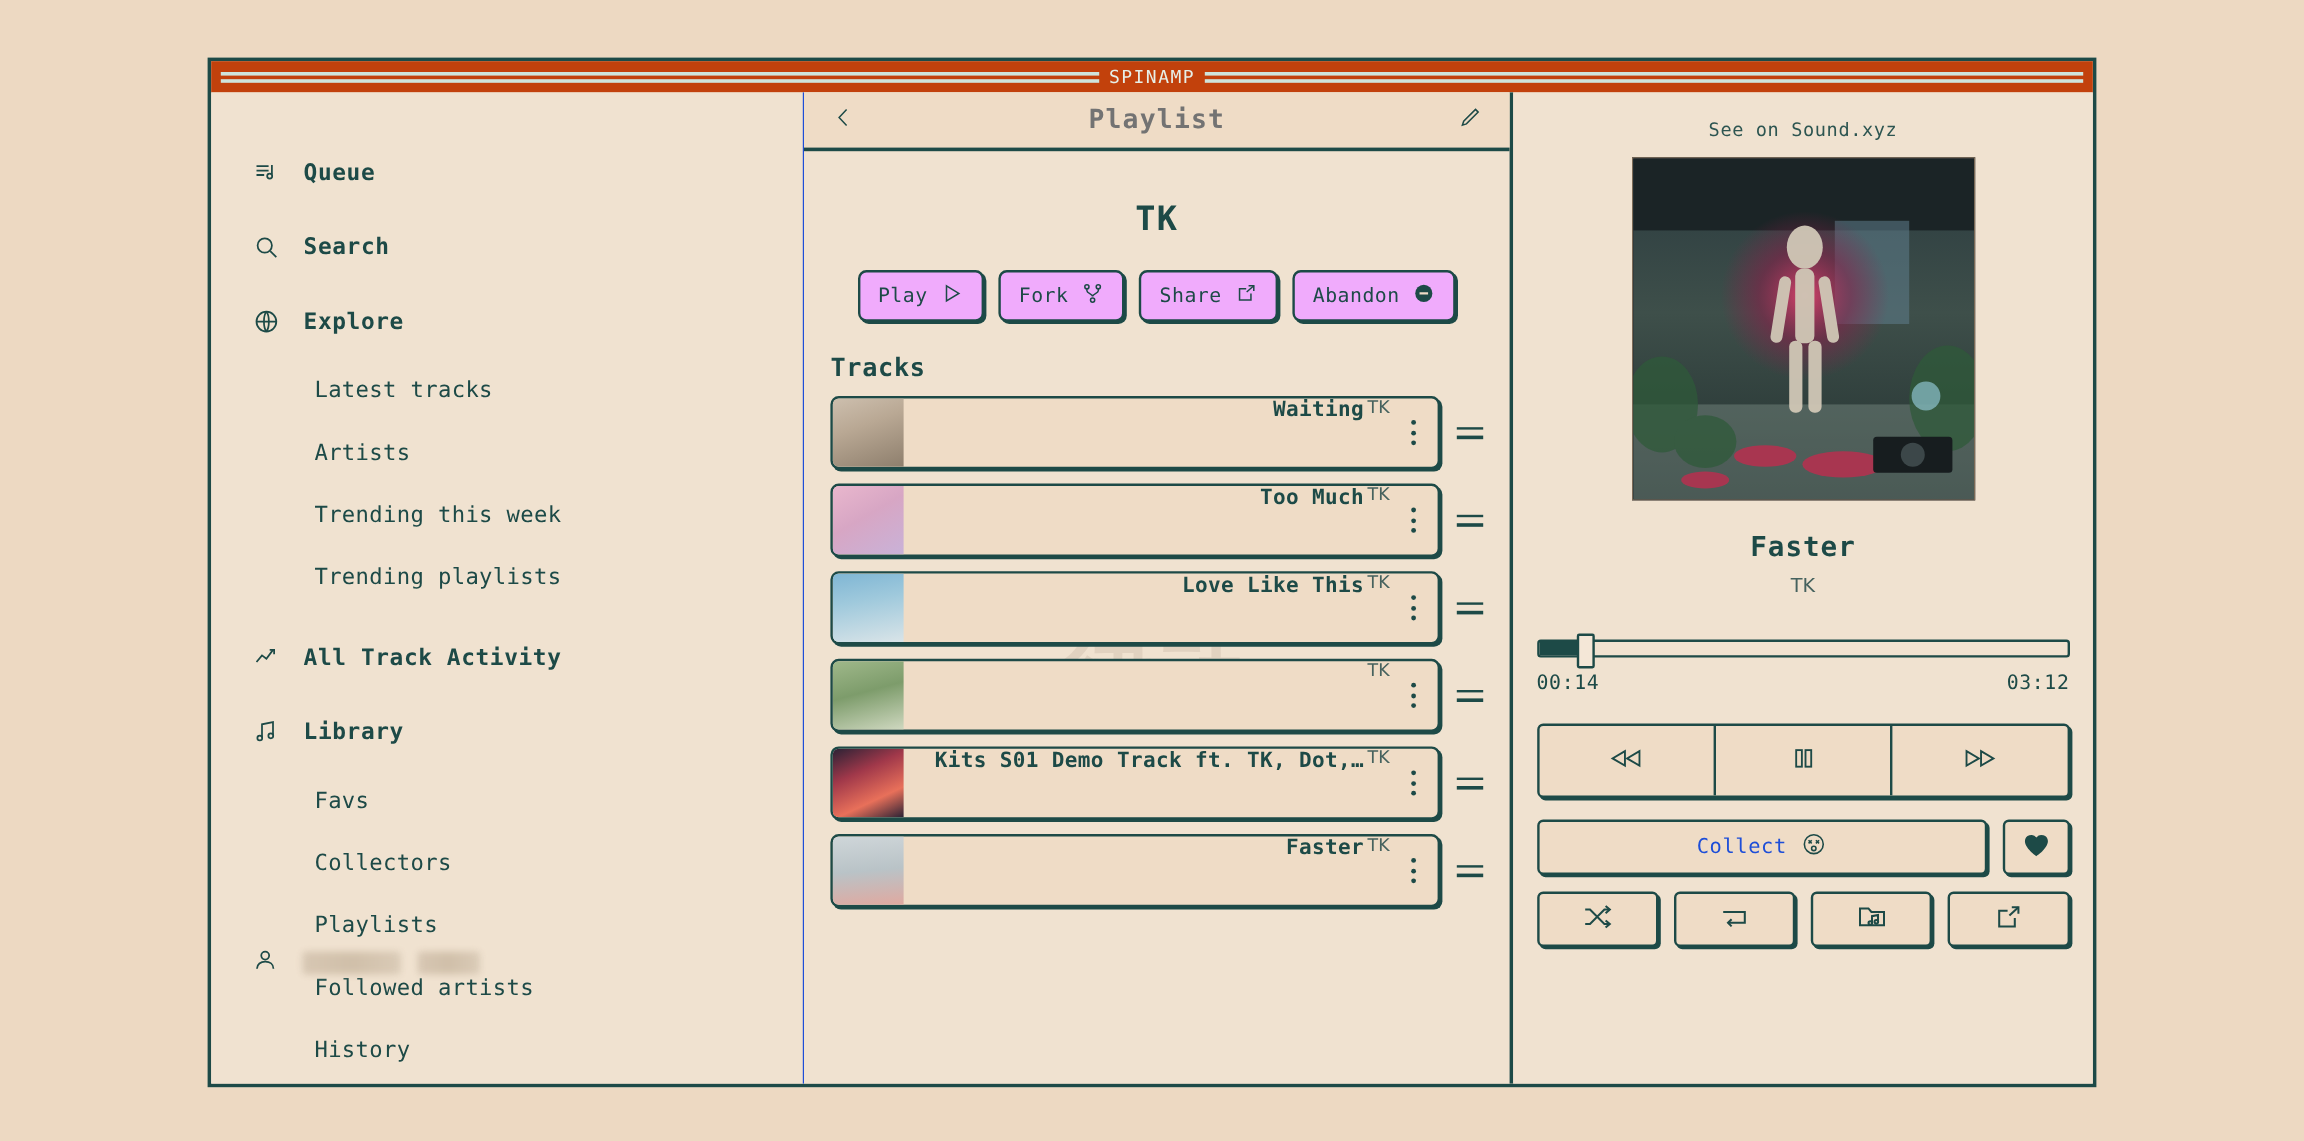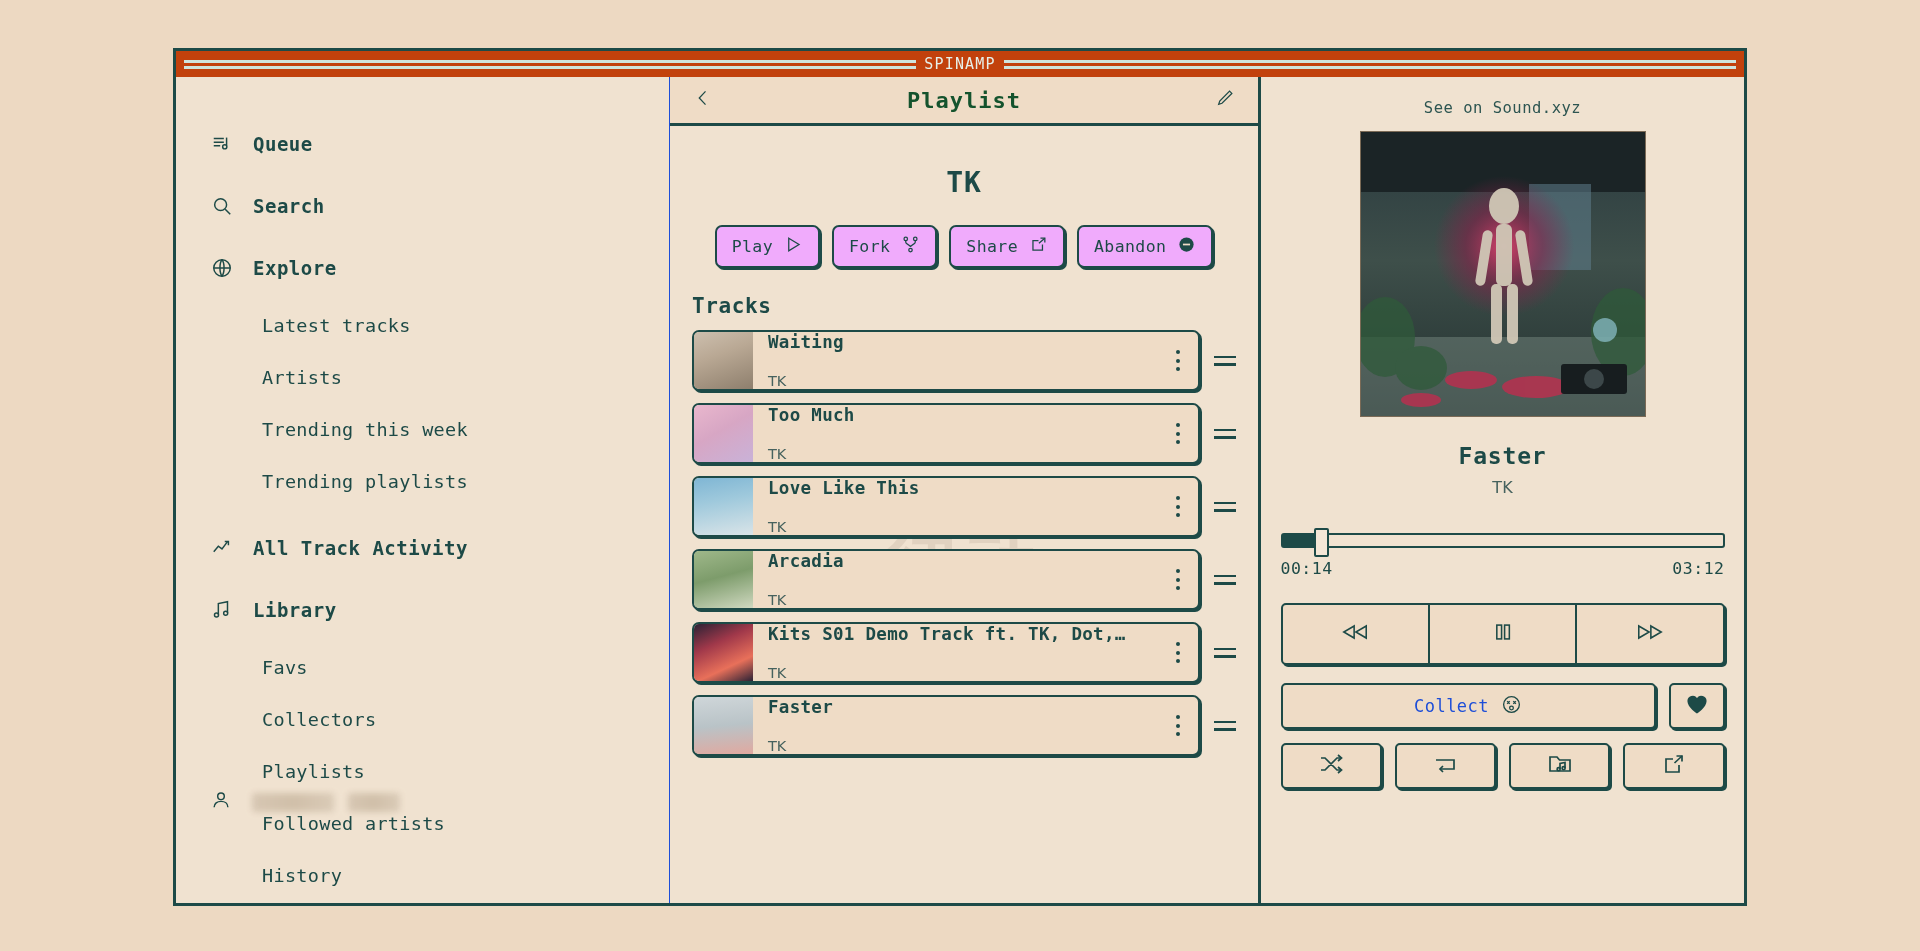--- a/index.html
+++ b/index.html
@@ -88,21 +88,21 @@
   #center-header {
     height: 49px; flex:0 0 49px;
     background: #EFDCC6;
     border-bottom: 3px solid #1D4A47;
     display:flex; align-items:center; justify-content:space-between;
     padding: 0 20px;
     position: relative;
   }
   #center-header .hdr-title {
     position:absolute; left:0; right:0; text-align:center;
-    font-size: 22px; font-weight: 700; color:#14532d; letter-spacing: 1px;
+    font-size: 22px; font-weight: 700; color:#737373; letter-spacing: 1px;
     pointer-events:none;
   }
   .hdr-btn { width: 26px; height: 26px; display:flex;align-items:center;justify-content:center; position:relative; z-index:2;}
   .hdr-btn svg { width: 20px; height: 20px; stroke:#1D4A47; fill:none; stroke-width:1.5; }
   #center-scroll { flex:1 1 auto; overflow:hidden; padding: 22px 22px 0 22px; position:relative; }
 
   #watermark {
     position:absolute; left: 0; right:0; top: 390px;
     text-align:center; font-size: 74px; color: rgba(160,140,120,.18);
     font-family: "DejaVu Sans", sans-serif; font-weight:700; pointer-events:none;
@@ -135,21 +135,21 @@
     position:relative;
   }
   .track-wrap { display:flex; align-items:center; gap: 14px; margin-top: 12px; }
   .track-wrap .track-row { margin-top: 0; flex: 1 1 auto; }
   .drag-handle {
     flex: 0 0 22px; display:flex; flex-direction:column; justify-content:center; gap:5px;
     cursor: grab;
   }
   .drag-handle i { display:block; height: 2.5px; background:#1D4A47; width: 22px; }
   .thumb { width: 59px; flex: 0 0 59px; height: 100%; }
-  .track-meta { flex:1 1 auto; padding-left: 15px; display:flex; flex-direction:column; justify-content:space-between; gap: 3px; min-width:0; }
+  .track-meta { flex:1 1 auto; padding-left: 25px; display:flex; flex-direction:row; justify-content:flex-end; gap: 3px; min-width:0; }
   .track-title {
     font-size: 17.5px; font-weight: 700; color:#1D4A47; letter-spacing:.3px;
     white-space:nowrap; overflow:hidden; text-overflow:ellipsis;
   }
   .track-artist { font-size: 14.5px; color:#46625E; font-family:"DejaVu Sans",sans-serif; }
   .dots-btn { flex: 0 0 40px; display:flex; align-items:center; justify-content:center; }
   .dots-btn i { display:block; width:4px;height:4px;border-radius:50%;background:#1D4A47; margin:2.2px 0;}
   .dots-inner{display:flex;flex-direction:column;align-items:center;}
 
   
@@ -444,21 +444,20 @@
           <div class="drag-handle">
               <i></i>
               <i></i>
             </div>
         </div>
 
         <div class="track-wrap">
           <div class="track-row">
             <div class="thumb" style="background:linear-gradient(165deg,#9fb88a 0%,#7d9c6b 45%,#cfd8c0 100%)"></div>
             <div class="track-meta">
-              <div class="track-title">Arcadia</div>
               <div class="track-artist">TK</div>
             </div>
             <div class="dots-btn">
                 <span class="dots-inner">
                   <i></i>
                   <i></i>
                   <i></i>
                 </span>
               </div>
           </div>

